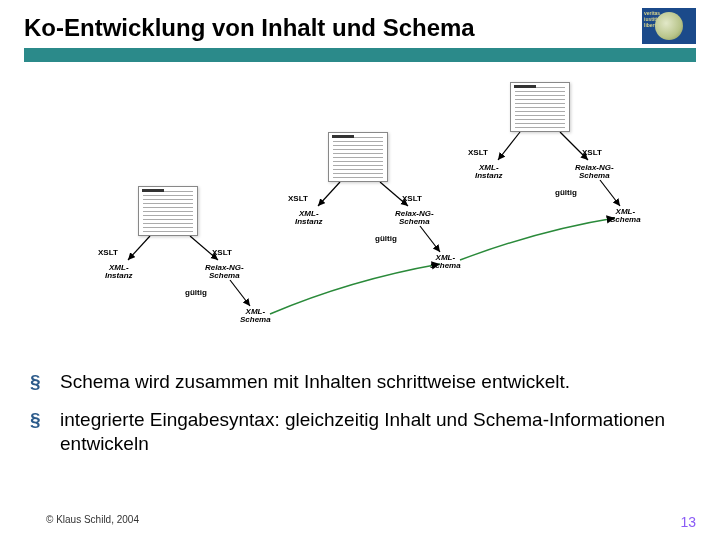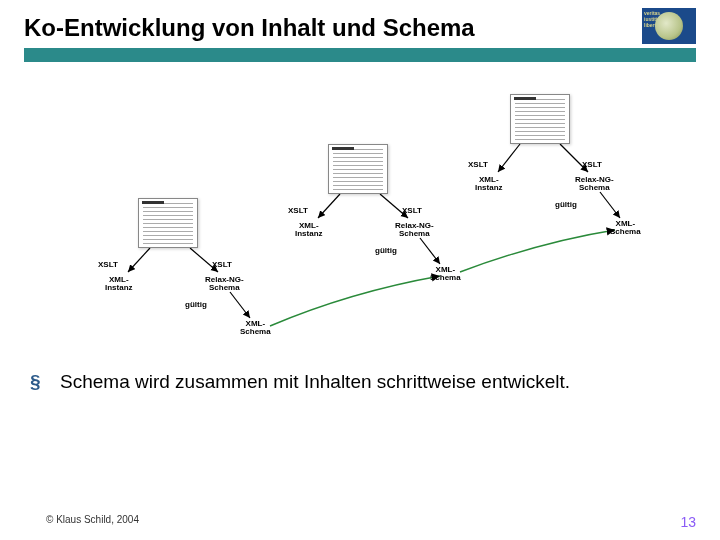--- a/index.html
+++ b/index.html
@@ -50,32 +50,33 @@
   }
   .teal-bar {
     margin: 6px 24px 0 24px;
     height: 14px;
     background: #2b8a8a;
   }
 
   .diagram {
     position: absolute;
     left: 0;
-    top: 92px;
+    top: 80px;
     width: 580px;
     height: 260px;
   }
   .node {
     position: absolute;
     font-family: "Comic Sans MS", cursive, sans-serif;
     font-size: 8px;
     font-weight: bold;
     text-align: center;
     line-height: 1.0;
     white-space: nowrap;
+    font-style: italic;
   }
   .label {
     position: absolute;
     font-family: "Comic Sans MS", cursive, sans-serif;
     font-size: 8px;
     font-weight: bold;
     white-space: nowrap;
   }
   .docicon {
     position: absolute;
@@ -220,18 +221,19 @@
   <div class="label" style="left:212px;top:168px">XSLT</div>
   <div class="node" style="left:105px;top:184px">XML-<br>Instanz</div>
   <div class="node" style="left:205px;top:184px">Relax-NG-<br>Schema</div>
   <div class="label" style="left:185px;top:208px">gültig</div>
   <div class="node" style="left:240px;top:228px">XML-<br>Schema</div>
 
 </div>
 
 <ul class="bullets">
   <li>Schema wird zusammen mit Inhalten schrittweise entwickelt.</li>
+  <li>integrierte Eingabesyntax: gleichzeitig Inhalt und Schema-Informationen entwickeln</li>
 </ul>
 
 <div class="footer">
   <span class="copyright">© Klaus Schild, 2004</span>
   <span class="pagenum">13</span>
 </div>
 
 </body></html>

